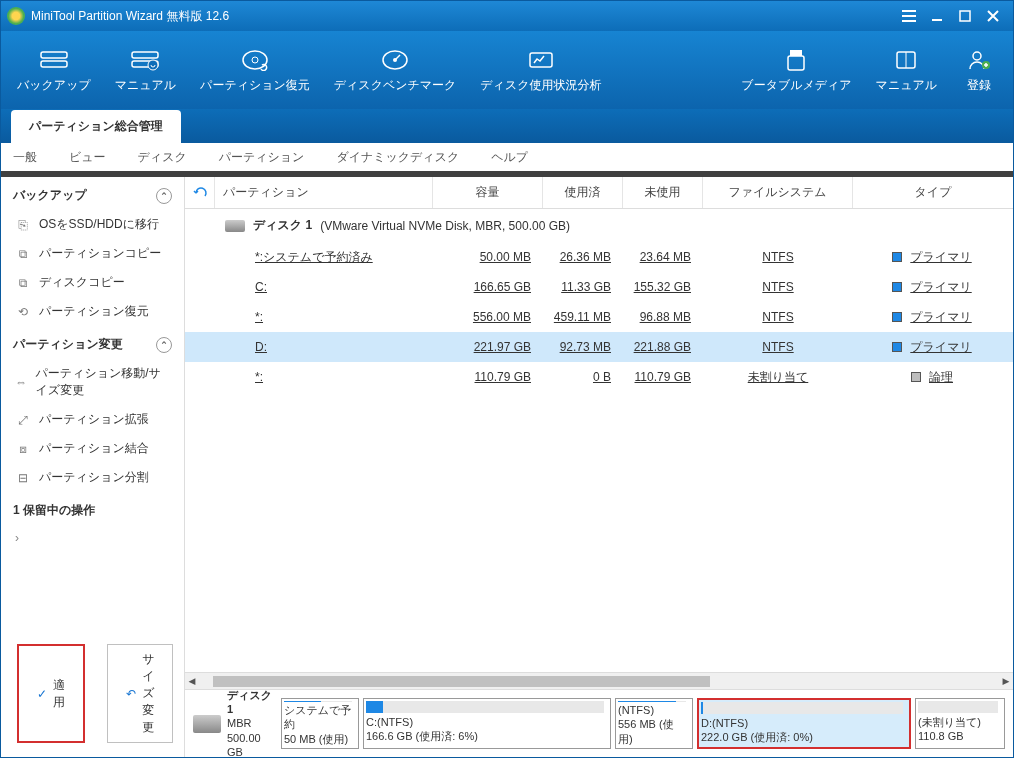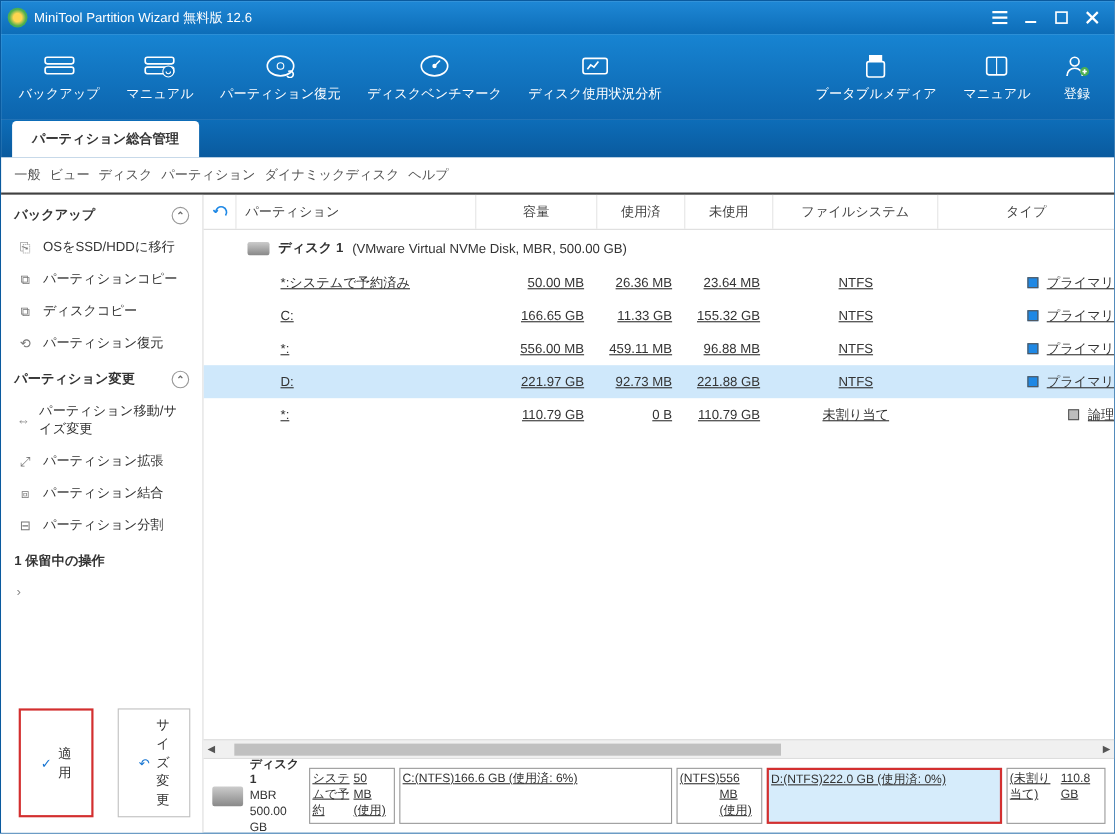--- a/index.html
+++ b/index.html
@@ -8,21 +8,21 @@
 .titlebar { height: 30px; background: linear-gradient(to bottom, #1e88d6, #0d6db8); display: flex; align-items: center; padding: 0 6px; color: #fff; }
 .titlebar .logo { width: 18px; height: 18px; background: radial-gradient(circle, #ffd54f 30%, #4caf50 60%); border-radius: 50%; margin-right: 6px; }
 .titlebar .title { flex: 1; font-size: 12px; }
 .titlebar .winbtn { width: 28px; height: 20px; display: flex; align-items: center; justify-content: center; cursor: pointer; }
 .toolbar { height: 78px; background: linear-gradient(to bottom, #1784d2, #0c64ad); display: flex; align-items: center; padding: 0 4px; }
 .toolbar .item { display: flex; flex-direction: column; align-items: center; justify-content: center; color: #fff; font-size: 12px; padding: 6px 12px; cursor: pointer; min-width: 60px; }
 .toolbar .icon { width: 30px; height: 26px; margin-bottom: 4px; display: flex; align-items: center; justify-content: center; }
 .toolbar .spacer { flex: 1; }
 .tabstrip { height: 34px; background: linear-gradient(to bottom, #0d6db8, #0a5a9e); display: flex; align-items: flex-end; padding-left: 10px; }
 .tabstrip .tab { background: #fff; border-radius: 4px 4px 0 0; padding: 8px 18px; font-size: 12px; color: #333; font-weight: bold; }
-.menubar { height: 34px; border-bottom: 2px solid #404040; display: flex; align-items: center; padding: 0 12px; gap: 8px; font-size: 12px; color: #555; }
+.menubar { height: 34px; border-bottom: 6px solid #404040; display: flex; align-items: center; padding: 0 12px; gap: 32px; font-size: 12px; color: #555; }
 .menubar span { cursor: pointer; }
 .content { flex: 1; display: flex; overflow: hidden; }
 .sidebar { width: 237px; border-right: none; background: #fff; display: flex; flex-direction: column; overflow: hidden; }
 .sidebar .section-hdr { display: flex; align-items: center; justify-content: space-between; padding: 10px 12px 6px 12px; font-weight: bold; font-size: 12px; color: #333; }
 .sidebar .chev { width: 16px; height: 16px; border: 1px solid #999; border-radius: 50%; display: flex; align-items: center; justify-content: center; font-size: 9px; color: #666; }
 .sidebar .sitem { display: flex; align-items: center; padding: 6px 12px 6px 14px; cursor: pointer; font-size: 12px; color: #333; gap: 8px; }
 .sidebar .sicon { width: 16px; height: 16px; display: flex; align-items: center; justify-content: center; color: #777; }
 .sidebar .pending-item { padding: 6px 12px 6px 14px; font-size: 12px; color: #555; display: flex; align-items: center; gap: 6px; }
 .sidebar-bottom { padding: 14px 16px; display: flex; gap: 22px; border-top: none; margin-top: auto; }
 .btn { border: 1px solid #c0c0c0; background: #fff; padding: 6px 18px; font-size: 12px; display: flex; align-items: center; gap: 6px; cursor: pointer; }
@@ -42,32 +42,32 @@
 .c-type { width: 160px; border-right: none !important; }
 .grid-body { flex: 1; overflow: auto; }
 .disk-row { display: flex; align-items: center; padding: 8px 10px 8px 40px; font-size: 12px; gap: 8px; }
 .disk-row .diskicon { width: 20px; height: 12px; background: linear-gradient(#ccc,#888); border-radius: 2px; }
 .disk-row b { font-weight: bold; }
 .prow { display: flex; height: 30px; align-items: center; font-size: 12px; }
 .prow.sel { background: #cfe8fb; }
 .prow .c { display: flex; align-items: center; justify-content: flex-end; padding-right: 12px; text-decoration: underline; }
 .prow .c.first { justify-content: flex-start; padding-left: 40px; }
 .prow .c-fs { justify-content: center; padding-right: 0; }
-.prow .c-type { justify-content: flex-end; padding-left: 10px; gap: 8px; padding-right: 0; }
+.prow .c-type { justify-content: center; padding-left: 10px; gap: 8px; padding-right: 12px; }
 .sq { width: 10px; height: 10px; border: 1px solid #555; }
 .sq.blue { background: #1e88e5; }
 .sq.gray { background: #bdbdbd; }
 .scrollbar-stub { height: 17px; background: #f0f0f0; border-top: 1px solid #ddd; display: flex; align-items: center; }
 .scrollbar-stub .thumb { height: 11px; background: #c0c0c0; margin-left: 14px; width: 60%; }
 .scrollbar-stub .arrow { width: 14px; height: 14px; display: flex; align-items: center; justify-content: center; font-size: 9px; color: #555; }
 .diskmap { height: 68px; border-top: 1px solid #ddd; padding: 8px; display: flex; gap: 4px; align-items: stretch; }
 .diskmap .dlabel { width: 84px; display: flex; align-items: center; gap: 6px; }
 .diskmap .dlabel .diskicon { width: 28px; height: 18px; background: linear-gradient(#ccc,#888); border-radius: 2px; flex-shrink: 0; }
 .diskmap .dlabel .txt { font-size: 11px; line-height: 1.3; }
-.diskmap .pblock { border: 1px solid #999; padding: 2px 6px 2px 2px; display: flex; font-size: 11px; line-height: 1.3; overflow: hidden; position: relative; text-decoration: underline; }
+.diskmap .pblock { border: 1px solid #999; padding: 2px 6px 2px 2px; display: flex; flex-direction: column; font-size: 11px; line-height: 1.3; overflow: hidden; position: relative; }
 .diskmap .pblock.sel { border: 2px solid #d32f2f; background: #d6ecfb; }
 .diskmap .pblock .bar { height: 12px; background: #e8e8e8; margin-bottom: 2px; position: relative; }
 .diskmap .pblock .bar .fill { height: 100%; background: #1e88e5; }
 svg { display: block; }
 </style>
 </head>
 <body>
 
 <div class="window">
   <div class="titlebar">

